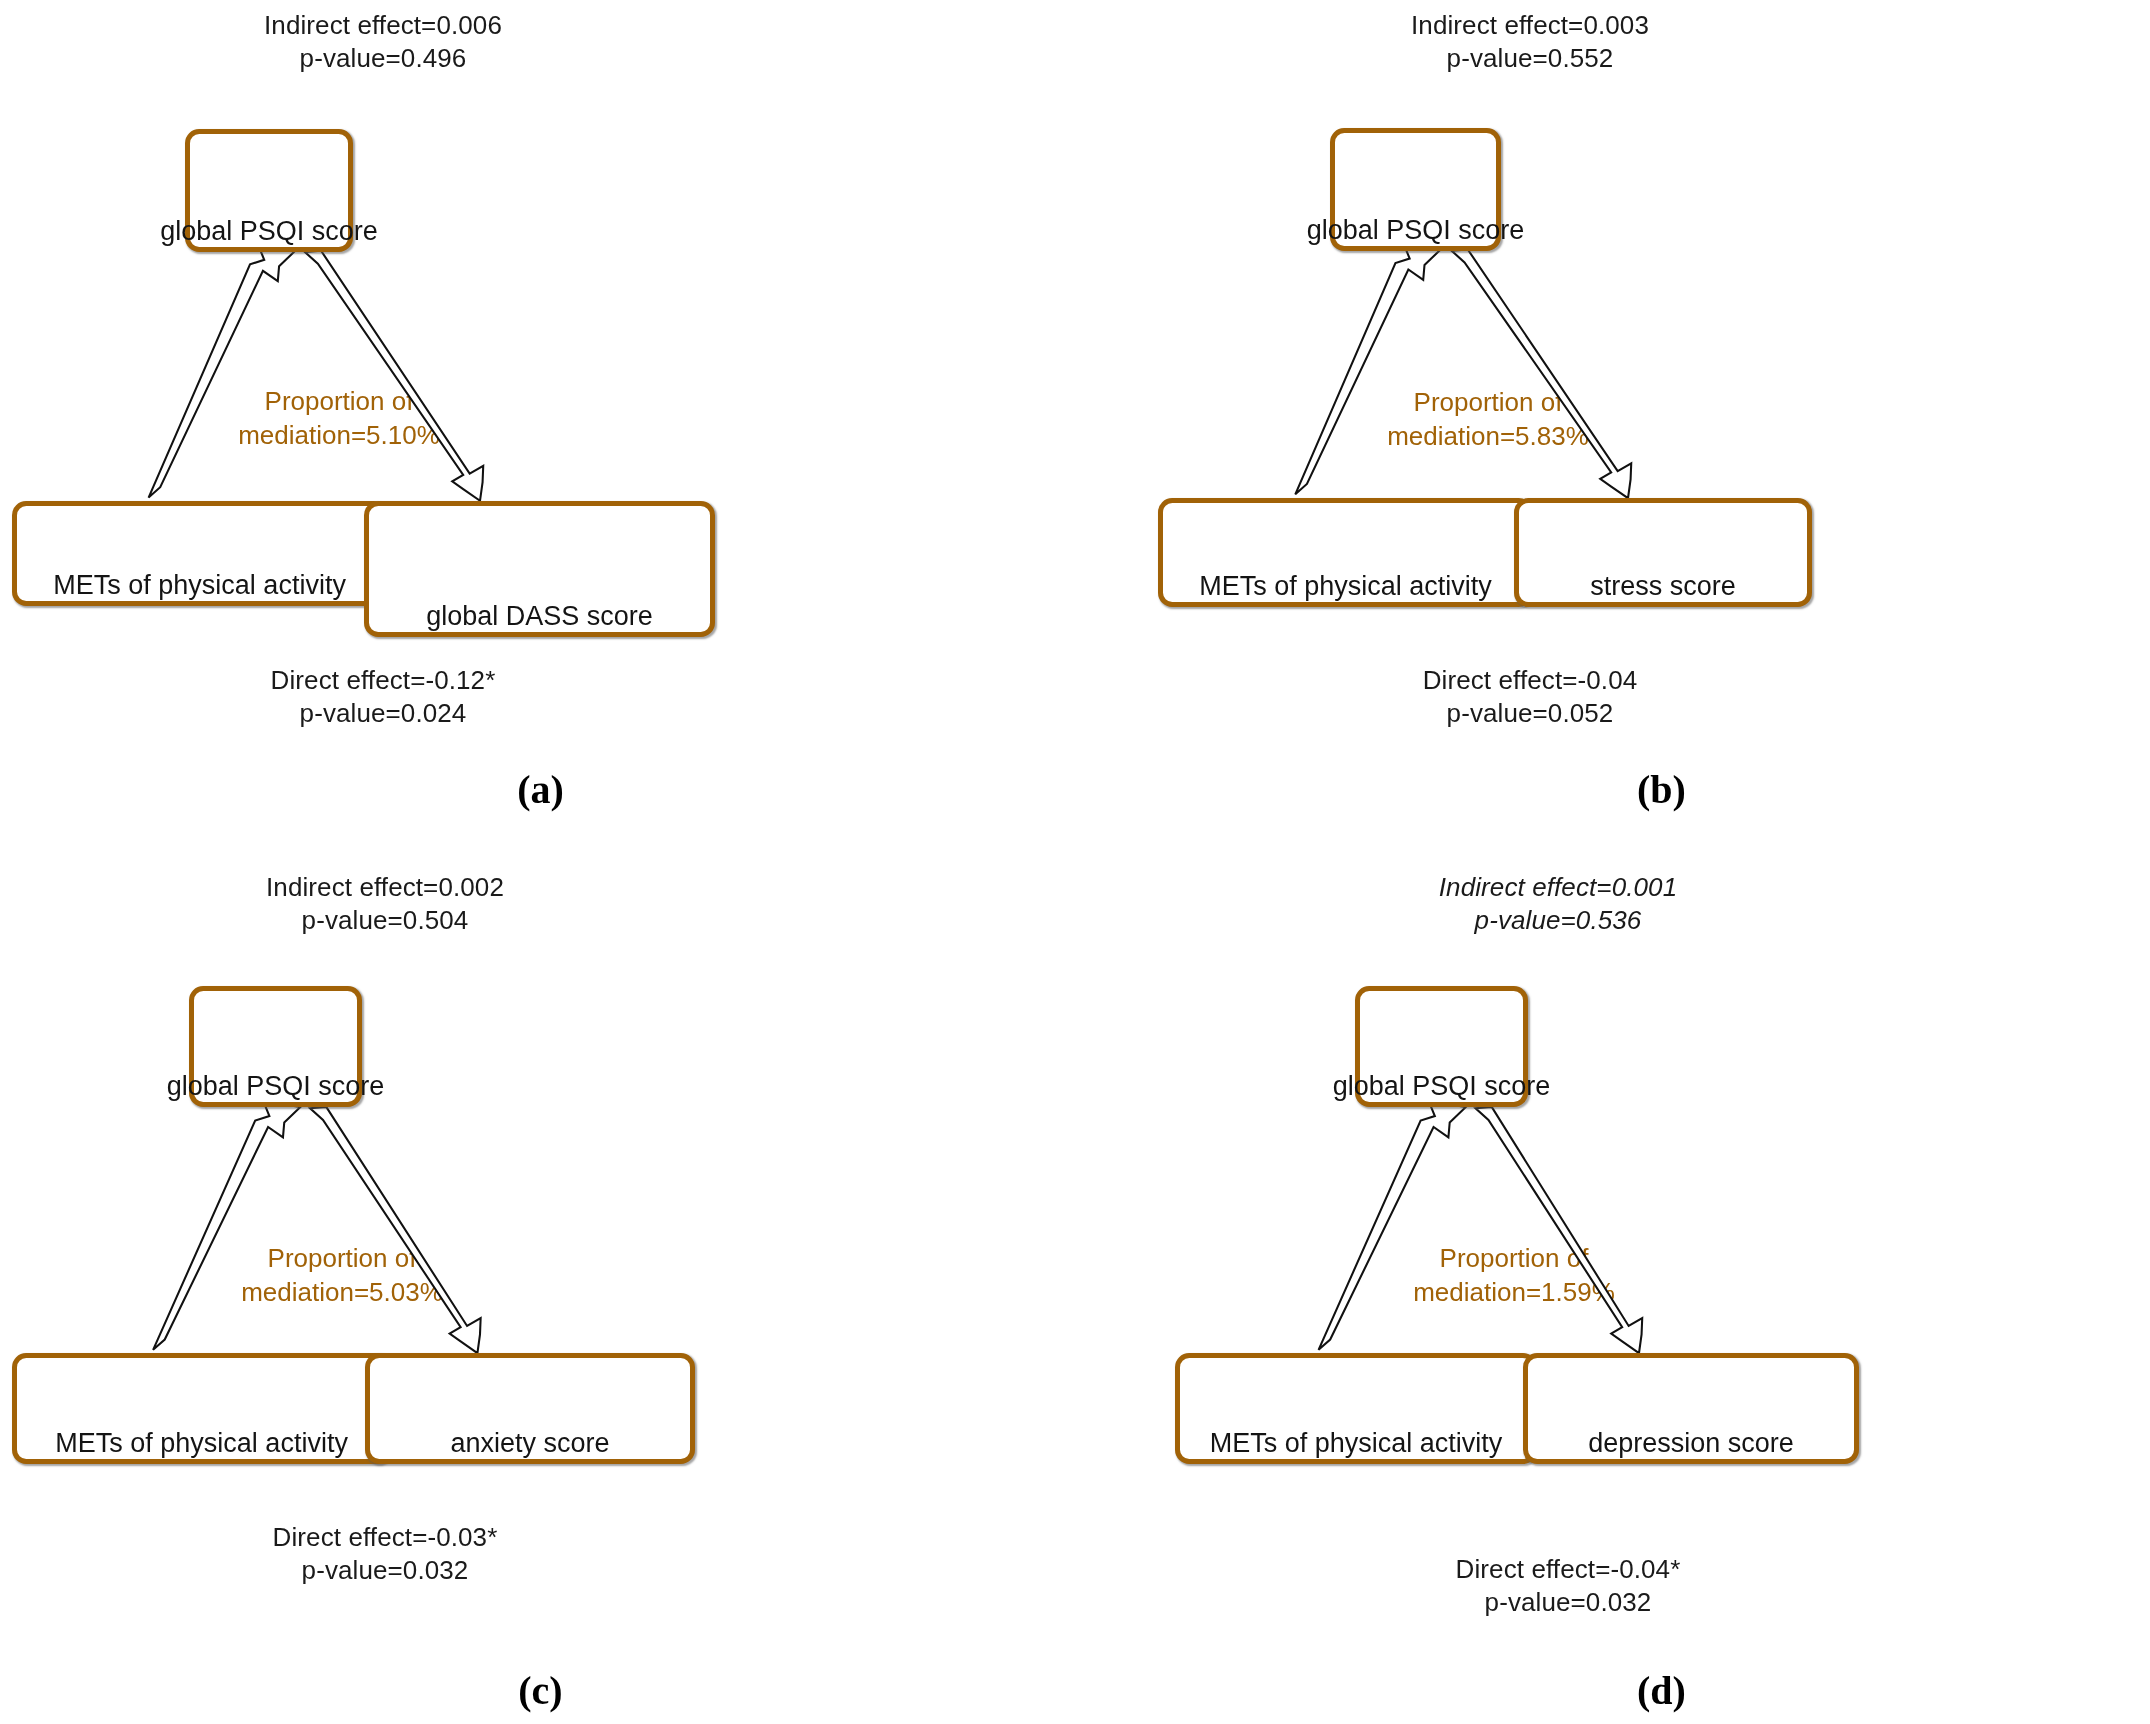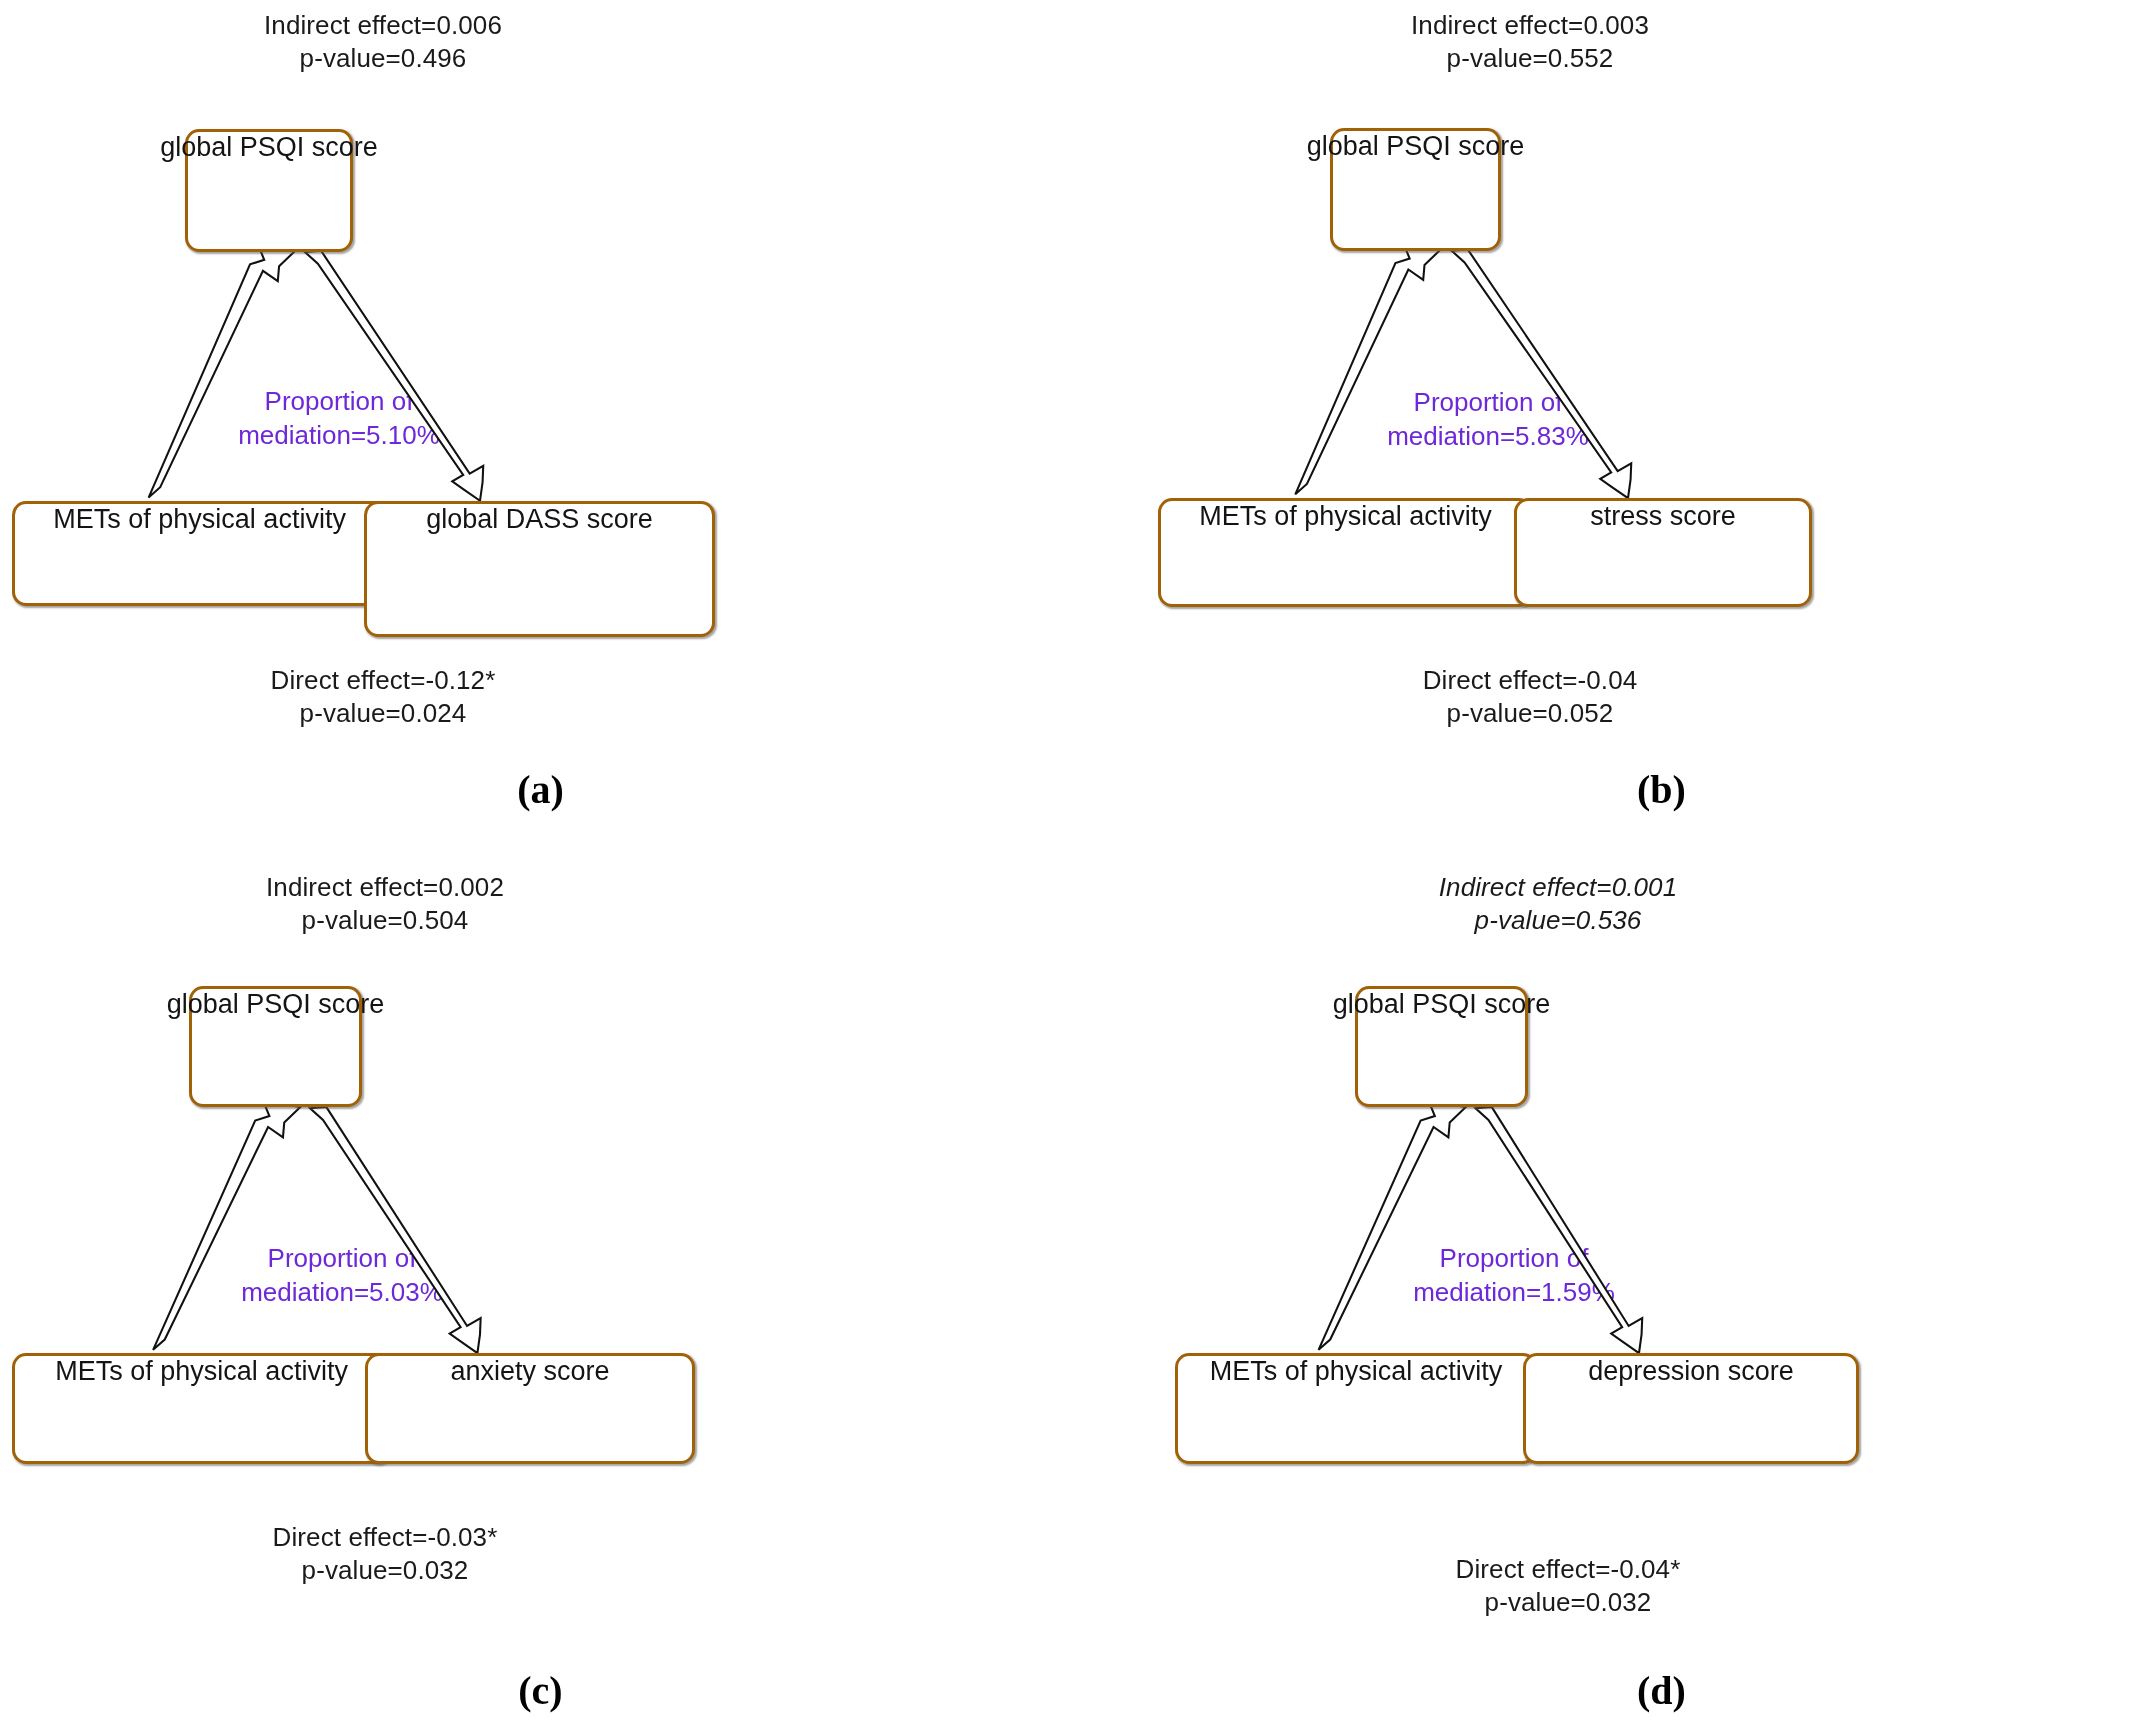--- a/index.html
+++ b/index.html
@@ -58,38 +58,38 @@
   .p-d .top-effect    { top: 9px;   left: 302px; width: 362px; font-style: italic; }
   .p-d .bottom-effect { top: 659px; left: 312px; width: 362px; margin-top: 32px; }
 
   
   .mediation-label {
     position: absolute;
     text-align: center;
     font-size: 26px;
     line-height: 1.30;
     white-space: nowrap;
-    color: #6d28d9;
+    color: #a16207;
   }
   .mediation-label .line2 { display: block; }
 
   .p-a .mediation-label { top: 385px; left: 184px; width: 310px; }
   .p-b .mediation-label { top: 386px; left: 258px; width: 310px; }
   .p-c .mediation-label { top: 380px; left: 187px; width: 310px; }
   .p-d .mediation-label { top: 380px; left: 284px; width: 310px; }
 
   
   .node {
     position: absolute;
     box-sizing: border-box;
     background: #ffffff;
-    border: 3px solid #a16207;
+    border: 5px solid #a16207;
     border-radius: 14.2px;
     display: flex;
-    align-items: flex-start;
+    align-items: flex-end;
     justify-content: center;
     font-size: 27px;
     color: #141414;
     box-shadow: 1.3px 1.9px 1.9px rgba(90,90,90,0.55);
     white-space: nowrap;
     z-index: 3;
   }
 
   
   .p-a .node-mediator { left: 185px; top: 129px; width: 168px; height: 123px; }

